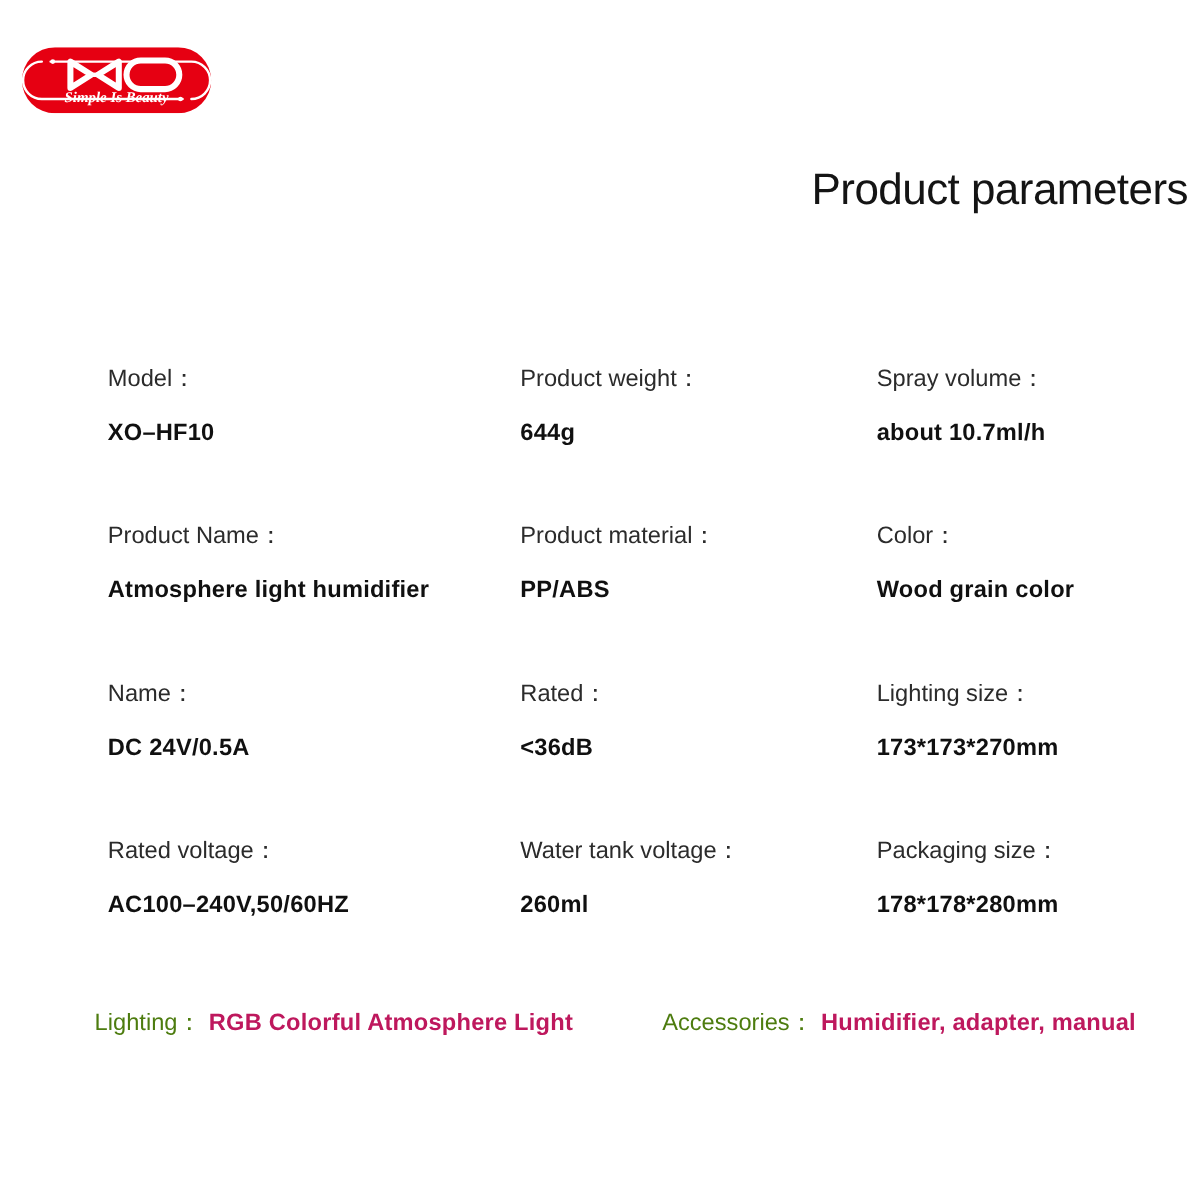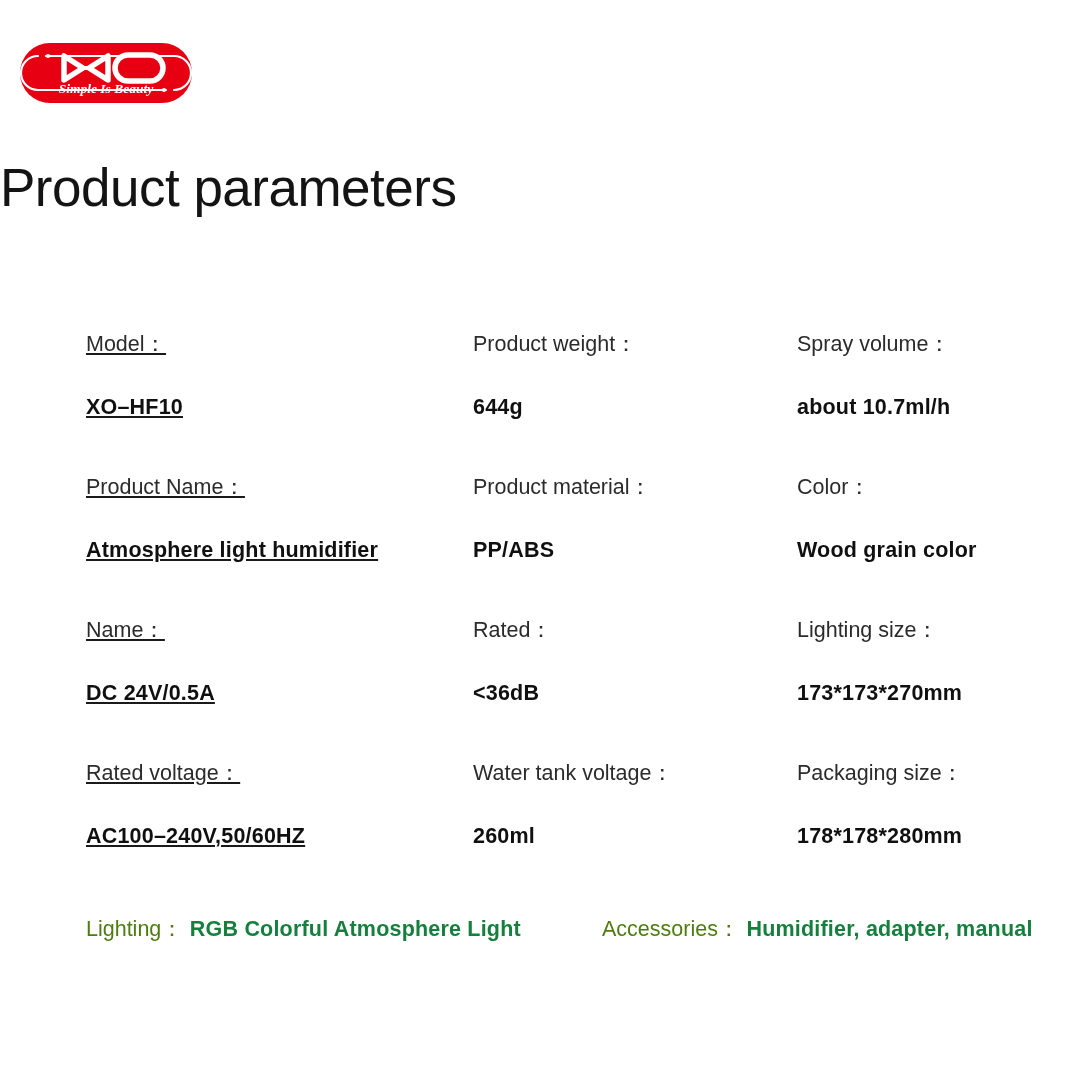--- a/index.html
+++ b/index.html
@@ -26,22 +26,22 @@
     height: 60px;
     margin-top: 20px;
   }
 
   
   #page-title {
     position: absolute;
     left: 0;
     right: 0;
     top: 124px;
-    text-align: left;
-    font-size: 53px;
+    text-align: right;
+    font-size: 40px;
     font-weight: 400;
     letter-spacing: -0.5px;
     color: #141414;
     line-height: 1.05;
     font-family: "Liberation Sans", sans-serif;
   }
 
   
   #spec-grid {
     position: absolute;
@@ -50,34 +50,34 @@
     width: 940px;
   }
   .spec-row {
     position: relative;
     height: 143px;
   }
   .spec-cell {
     position: absolute;
     top: 0;
   }
-  .spec-cell.col-0 { left: 0px; text-decoration: underline; }
+  .spec-cell.col-0 { left: 12px; }
   .spec-cell.col-1 { left: 387px; }
   .spec-cell.col-2 { left: 711px; }
 
   .spec-label {
     font-size: 21.5px;
     font-weight: 400;
     color: #2b2b2b;
     line-height: 1;
     white-space: nowrap;
     font-family: "Liberation Sans", sans-serif;
   }
   .spec-value {
-    margin-top: 41px;
+    margin-top: 27px;
     font-size: 21.5px;
     font-weight: bold;
     color: #101010;
     line-height: 1;
     white-space: nowrap;
     letter-spacing: 0.2px;
     font-family: "Liberation Sans", sans-serif;
   }
 
   
@@ -99,21 +99,21 @@
 
   .footer-label {
     font-size: 21.5px;
     font-weight: 400;
     color: #4d7c0f;
     font-family: "Liberation Sans", sans-serif;
   }
   .footer-value {
     font-size: 21.5px;
     font-weight: bold;
-    color: #15803d;
+    color: #be185d;
     letter-spacing: 0.2px;
     margin-left: 7px;
     font-family: "Liberation Sans", sans-serif;
     margin-top: 47px;
   }
 </style>
 </head>
 <body>
 
 <div id="brand-logo">

